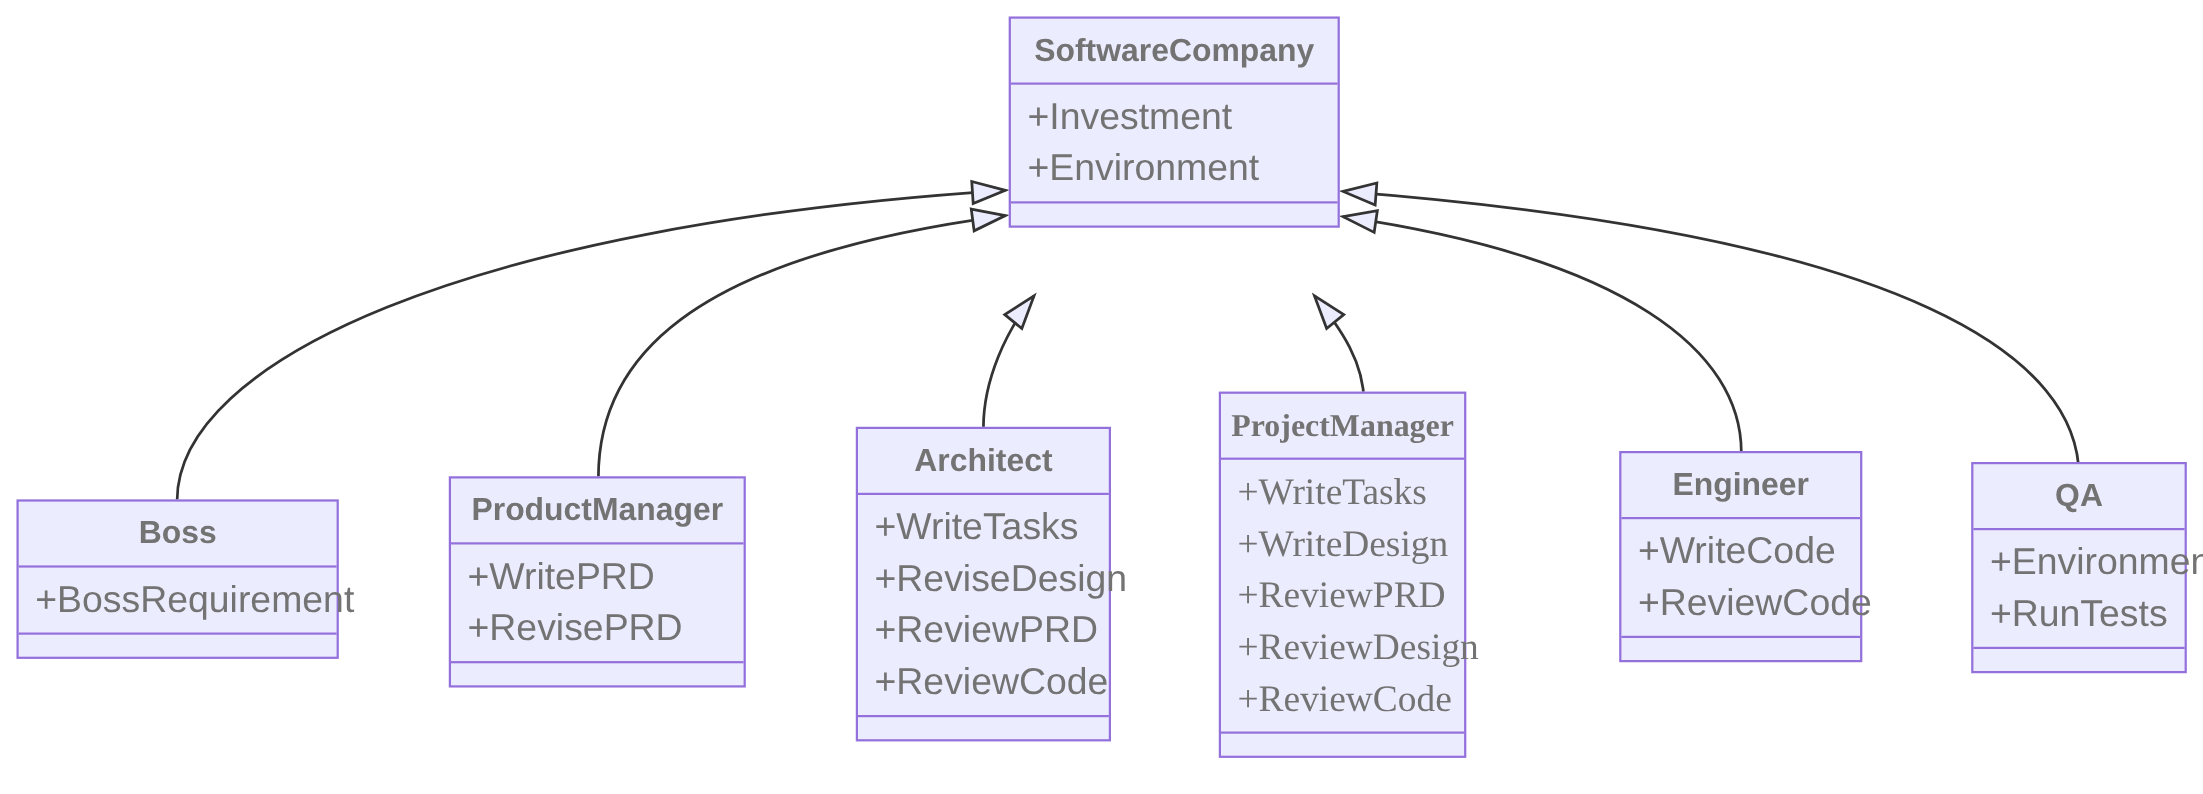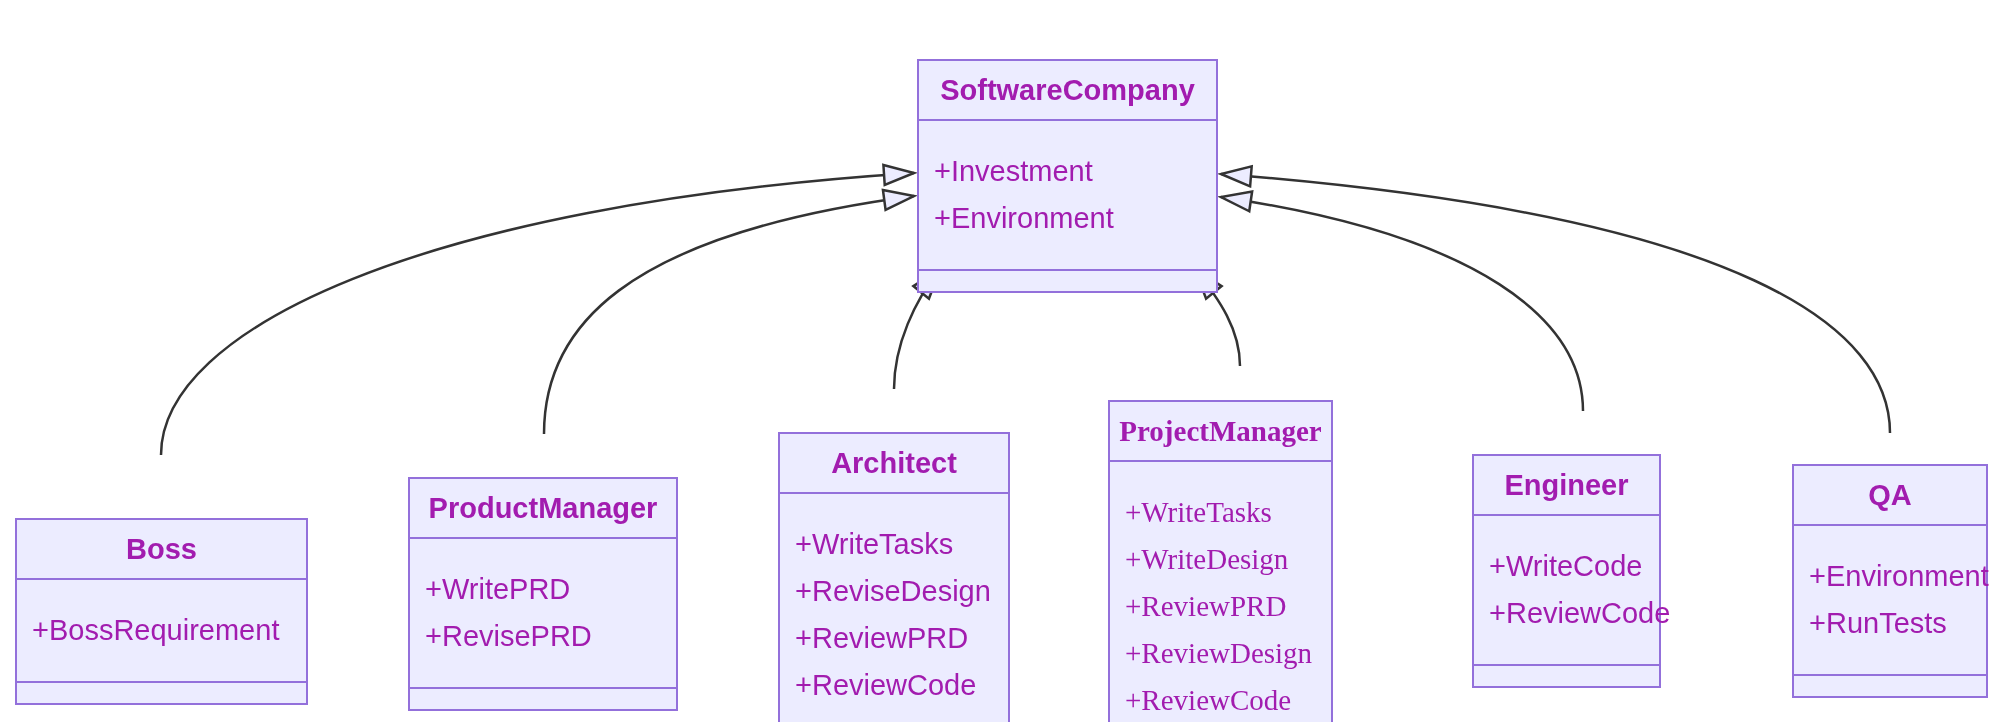--- a/index.html
+++ b/index.html
@@ -21,37 +21,36 @@
     width: 2003px;
     height: 722px;
   }
   .class-box {
     position: absolute;
     box-sizing: border-box;
     background: #ECECFF;
     border: 2px solid #9370DB;
     display: flex;
     flex-direction: column;
-    color: #a21caf;
-    margin-top: 44px;
+    color: #737373;
   }
   .class-title {
     box-sizing: border-box;
     height: 60px;
     line-height: 58px;
     text-align: center;
     font-weight: bold;
     font-size: 29px;
     border-bottom: 2px solid #9370DB;
     white-space: nowrap;
   }
   .class-members {
     box-sizing: border-box;
-    padding: 27px 15px;
-    font-size: 29px;
+    padding: 6px 15px;
+    font-size: 34px;
   }
   .member {
     line-height: 47px;
     white-space: nowrap;
   }
   .class-methods {
     box-sizing: border-box;
     height: 22px;
     border-top: 2px solid #9370DB;
     flex: 0 0 auto;
@@ -78,21 +77,21 @@
 
   <div class="class-box" style="left:917px; top:15px; width:301px;">
     <div class="class-title">SoftwareCompany</div>
     <div class="class-members">
       <div class="member">+Investment</div>
       <div class="member">+Environment</div>
     </div>
     <div class="class-methods"></div>
   </div>
 
-  <div class="class-box" style="left:15px; top:474px; width:293px;">
+  <div class="class-box" style="left:15px; top:454px; width:293px;">
     <div class="class-title">Boss</div>
     <div class="class-members">
       <div class="member">+BossRequirement</div>
     </div>
     <div class="class-methods"></div>
   </div>
 
   <div class="class-box" style="left:408px; top:433px; width:270px;">
     <div class="class-title">ProductManager</div>
     <div class="class-members">
@@ -118,21 +117,21 @@
     <div class="class-members">
       <div class="member">+WriteTasks</div>
       <div class="member">+WriteDesign</div>
       <div class="member">+ReviewPRD</div>
       <div class="member">+ReviewDesign</div>
       <div class="member">+ReviewCode</div>
     </div>
     <div class="class-methods"></div>
   </div>
 
-  <div class="class-box" style="left:1472px; top:410px; width:189px;">
+  <div class="class-box" style="left:1472px; top:410px; width:221px;">
     <div class="class-title">Engineer</div>
     <div class="class-members">
       <div class="member">+WriteCode</div>
       <div class="member">+ReviewCode</div>
     </div>
     <div class="class-methods"></div>
   </div>
 
   <div class="class-box" style="left:1792px; top:420px; width:196px;">
     <div class="class-title">QA</div>

